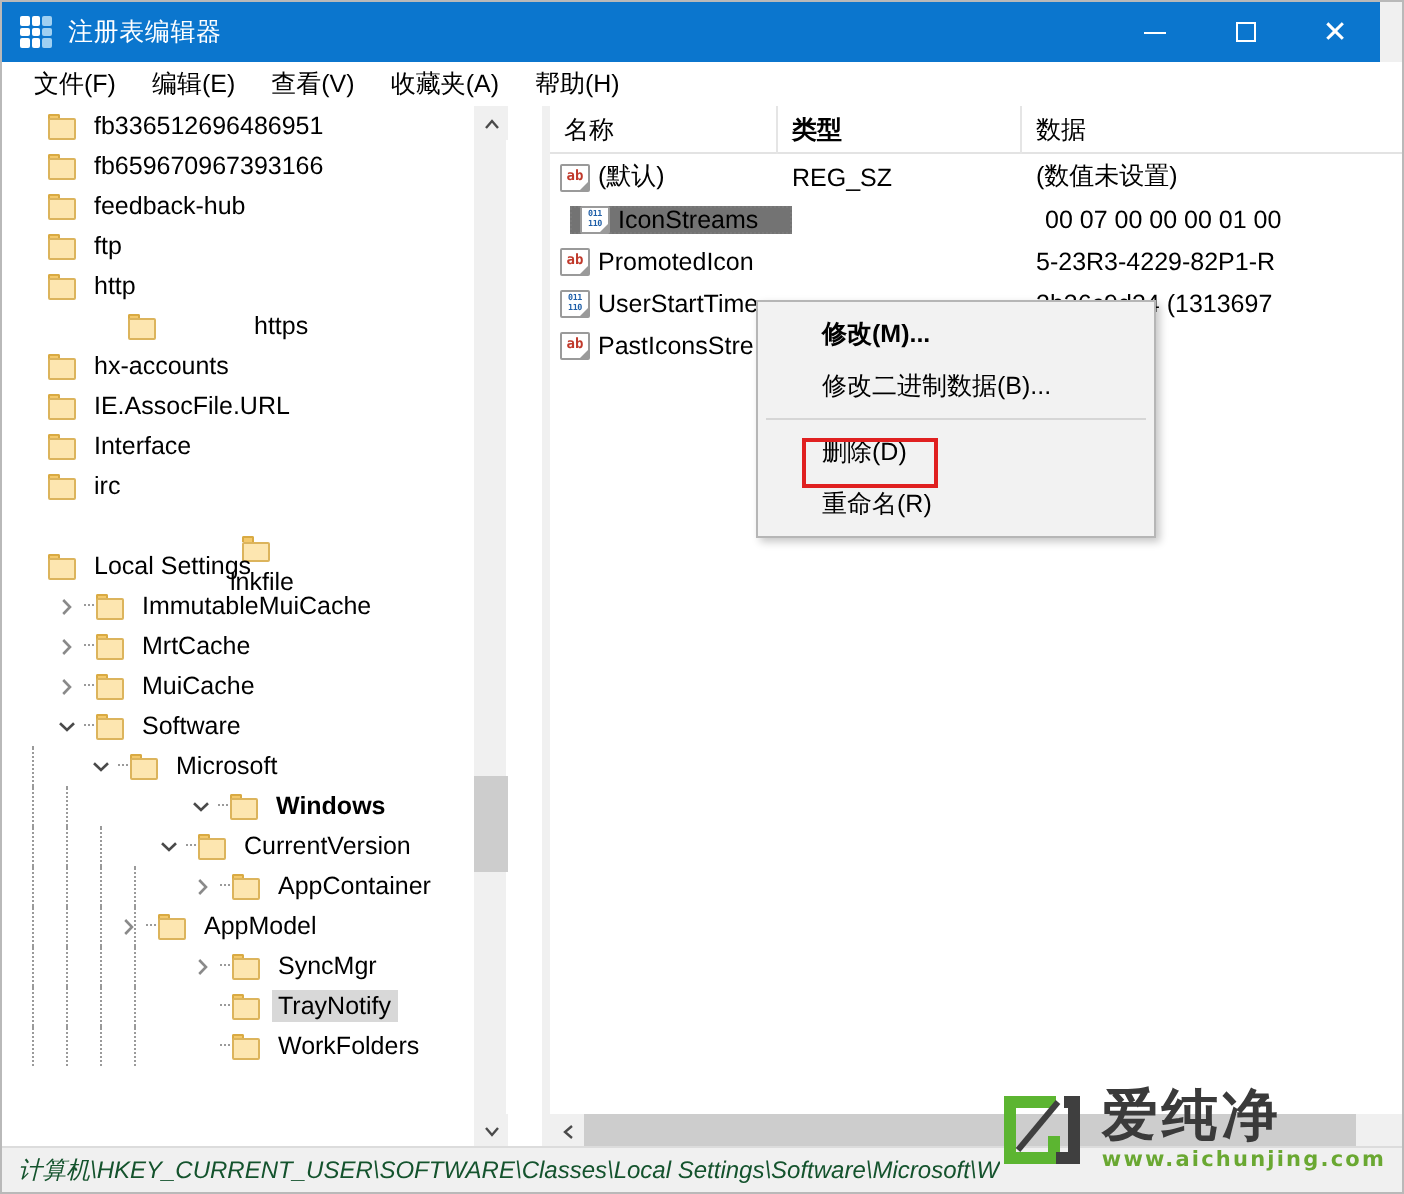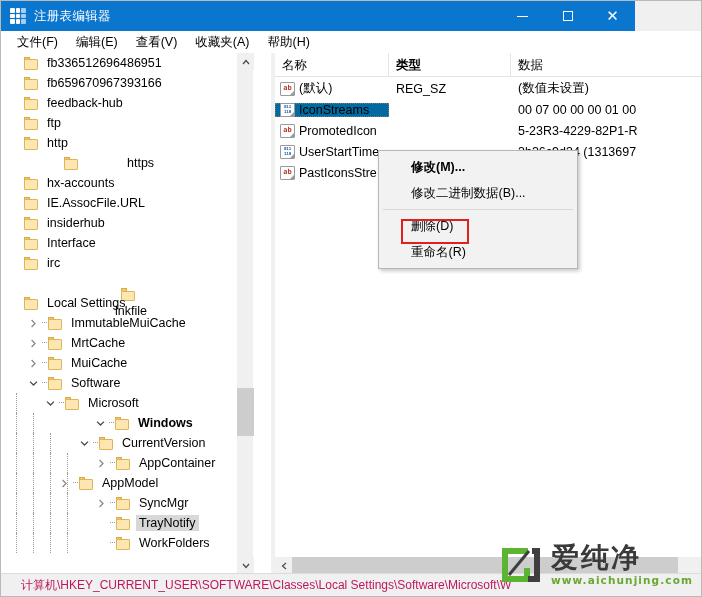--- a/index.html
+++ b/index.html
@@ -13,21 +13,21 @@
     position: relative;
     width: 702px; height: 597px;
     background: #f0f0f0;
     border: 1px solid #b9b9b9;
     overflow: hidden;
   }
 
   
   #titlebar {
     position: absolute; left: 0; top: 0;
-    width: 634px; height: 30px;
+    width: 689px; height: 30px;
     background: #0b76ce;
     display: flex; align-items: center;
   }
   #app-icon {
     width: 16px; height: 16px;
     margin-left: 9px; margin-right: 8px;
     display: grid;
     grid-template-columns: repeat(3, 1fr);
     grid-template-rows: repeat(3, 1fr);
     gap: 1px;
@@ -194,23 +194,24 @@
     font-size: 12.5px; color: #000000;
     white-space: nowrap; cursor: default;
   }
   .list-row .cell-name {
     width: 114px; display: flex; align-items: center;
     padding-left: 5px; overflow: hidden;
   }
   .list-row .cell-type { width: 122px; padding-left: 7px; overflow: hidden; }
   .list-row .cell-data { width: 192px; padding-left: 7px; overflow: hidden; }
   .list-row.selected .cell-name {
-    background: #0369a1;
+    background: #737373;
     outline: 1px dotted #7a7a7a;
     outline-offset: -1px;
+    margin-left: 10px;
   }
 
   .vicon {
     width: 15px; height: 14px; flex: 0 0 15px;
     margin-right: 4px; position: relative;
     background: #ffffff;
     border: 1px solid #9a9a9a;
     border-radius: 1px;
     overflow: hidden;
   }
@@ -286,23 +287,24 @@
 
   
   #statusbar {
     position: absolute; left: 0; bottom: 0;
     width: 702px; height: 23px;
     background: #f0f0f0;
     border-top: 1px solid #dcdcdc;
     display: flex; align-items: center;
   }
   #status-text {
-    font-size: 12px; color: #be185d;
-    padding-left: 20px; white-space: nowrap;
+    font-size: 12px; color: #14532d;
+    padding-left: 8px; white-space: nowrap;
     overflow: hidden;
+    font-style: italic;
   }
 
   
   #watermark {
     position: absolute;
     right: 8px; bottom: 6px;
     height: 50px;
     display: flex; align-items: center;
     z-index: 60;
     pointer-events: none;
@@ -431,28 +433,20 @@
               <span class="body"></span>
             </span>
             <span class="tree-label">IE.AssocFile.URL</span>
           </div>
           <div class="tree-row" style="padding-left: 8px;">
             <span class="twisty"></span>
             <span class="folder">
               <span class="tab"></span>
               <span class="body"></span>
             </span>
-            <span class="tree-label">insiderhub</span>
-          </div>
-          <div class="tree-row" style="padding-left: 8px;">
-            <span class="twisty"></span>
-            <span class="folder">
-              <span class="tab"></span>
-              <span class="body"></span>
-            </span>
             <span class="tree-label">Interface</span>
           </div>
           <div class="tree-row" style="padding-left: 8px;">
             <span class="twisty"></span>
             <span class="folder">
               <span class="tab"></span>
               <span class="body"></span>
             </span>
             <span class="tree-label">irc</span>
           </div>

